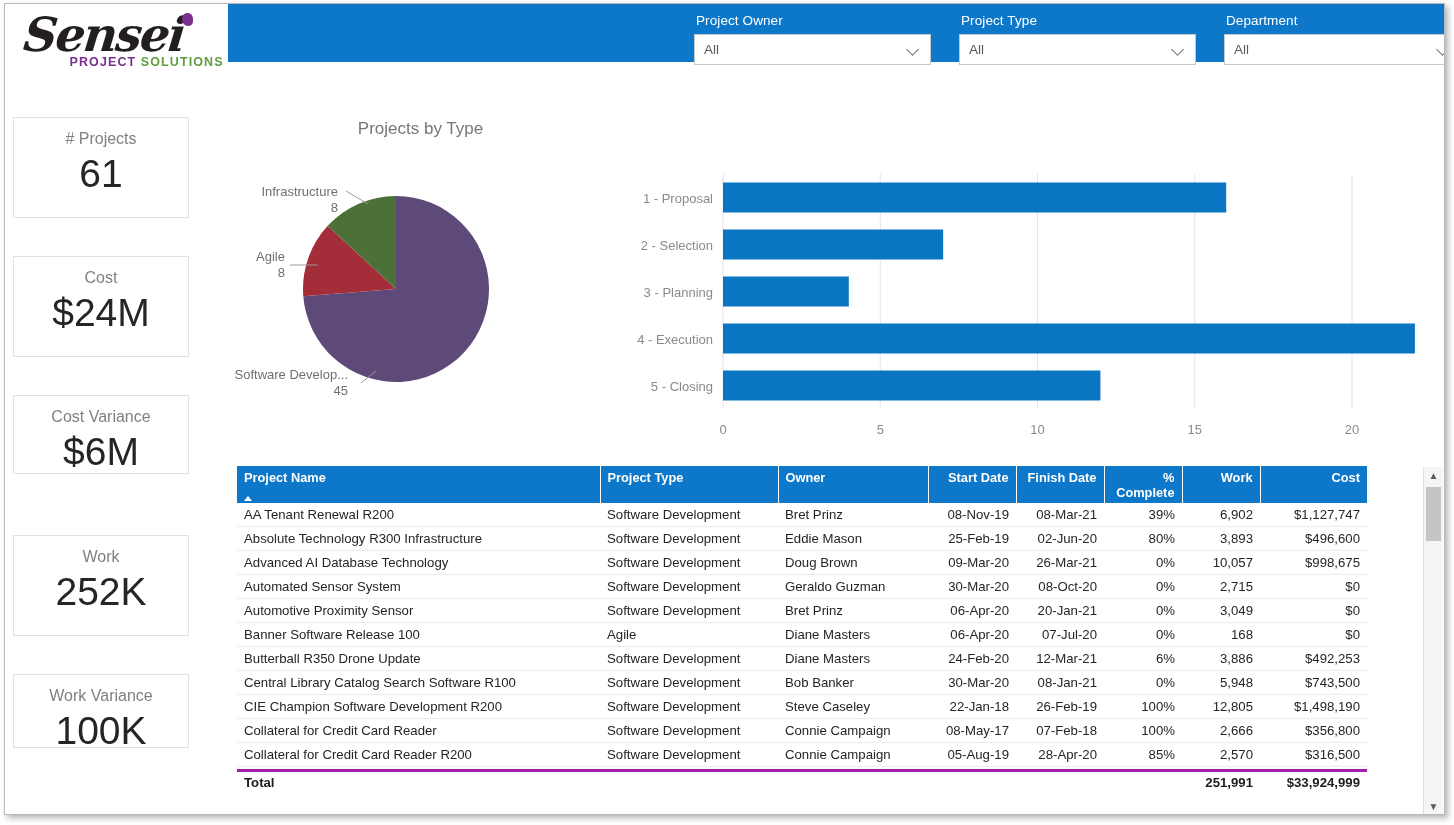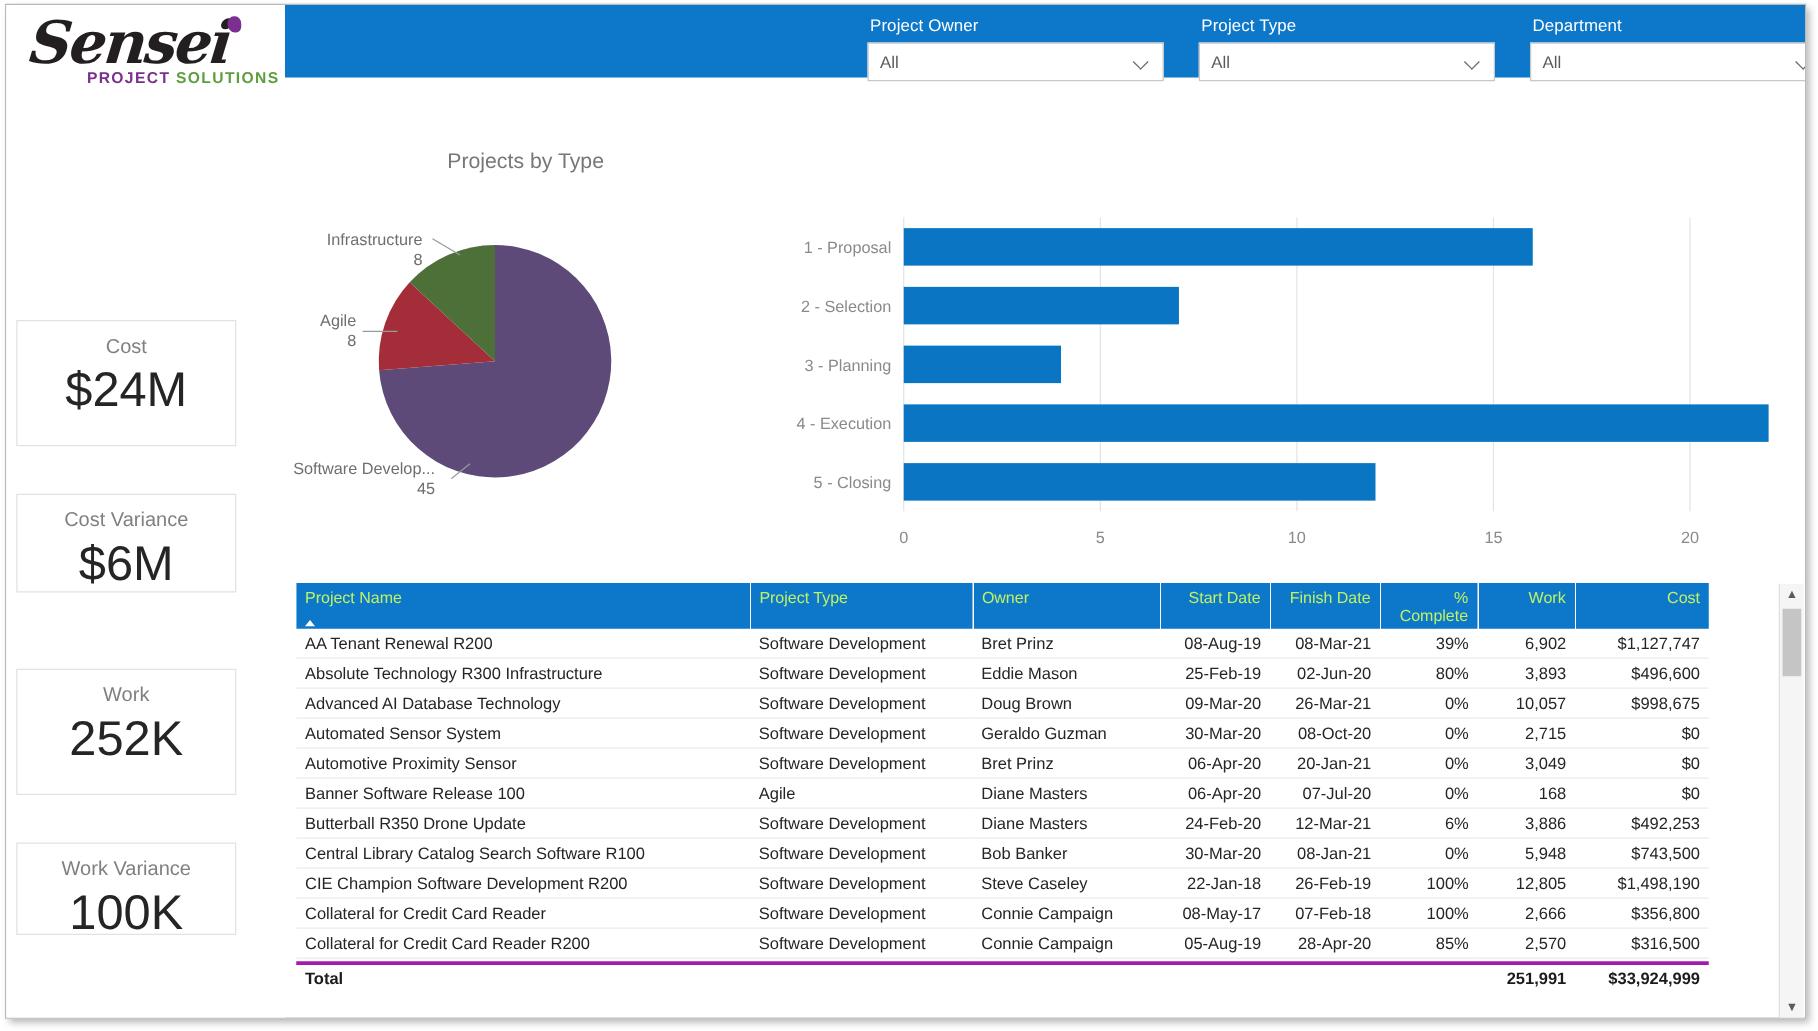--- a/index.html
+++ b/index.html
@@ -164,22 +164,22 @@
   }
   table.grid {
     width: 1130px;
     border-collapse: collapse;
     table-layout: fixed;
     font-size: 13.2px;
     color: #252525;
   }
   table.grid th {
     background: #0d77c9;
-    color: #bef264;
-    font-weight: normal;
+    color: #ffffff;
+    font-weight: bold;
     font-size: 12.8px;
     text-align: left;
     padding: 4px 7px 3px 7px;
     height: 25px;
     vertical-align: top;
     border-right: 1px solid #ffffff;
     box-sizing: border-box;
     position: relative;
   }
   table.grid th.num { text-align: right; }
@@ -274,20 +274,24 @@
         <div class="filter" style="left: 996px;">
           <div class="filter-label">Department</div>
           <div class="filter-select">
             <div class="filter-value">All</div>
             <div class="chev"></div>
           </div>
         </div>
       </div>
 
     <div class="kpi-col" id="kpi-col">
+        <div class="kpi" style="top: 38px; height: 101px;">
+          <div class="kpi-title"># Projects</div>
+          <div class="kpi-value">61</div>
+        </div>
         <div class="kpi" style="top: 177px; height: 101px;">
           <div class="kpi-title">Cost</div>
           <div class="kpi-value">$24M</div>
         </div>
         <div class="kpi" style="top: 316px; height: 79px;">
           <div class="kpi-title">Cost Variance</div>
           <div class="kpi-value">$6M</div>
         </div>
         <div class="kpi" style="top: 456px; height: 101px;">
           <div class="kpi-title">Work</div>
@@ -364,21 +368,21 @@
               <th class="num"><span>% Complete</span></th>
               <th class="num"><span>Work</span></th>
               <th class="num"><span>Cost</span></th>
             </tr>
           </thead>
         <tbody id="tbody">
             <tr>
               <td>AA Tenant Renewal R200</td>
               <td>Software Development</td>
               <td>Bret Prinz</td>
-              <td class="num">08-Aug-19</td>
+              <td class="num">08-Nov-19</td>
               <td class="num">08-Mar-21</td>
               <td class="num">39%</td>
               <td class="num">6,902</td>
               <td class="num">$1,127,747</td>
             </tr>
             <tr>
               <td>Absolute Technology R300 Infrastructure</td>
               <td>Software Development</td>
               <td>Eddie Mason</td>
               <td class="num">25-Feb-19</td>

